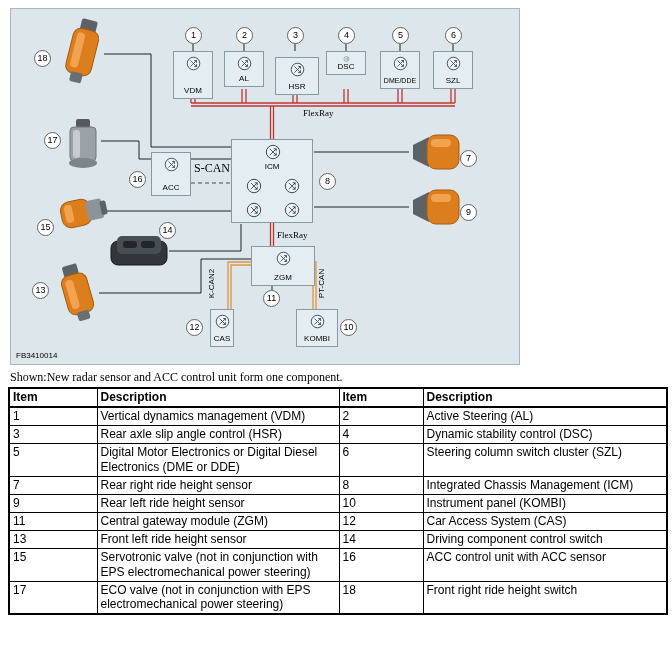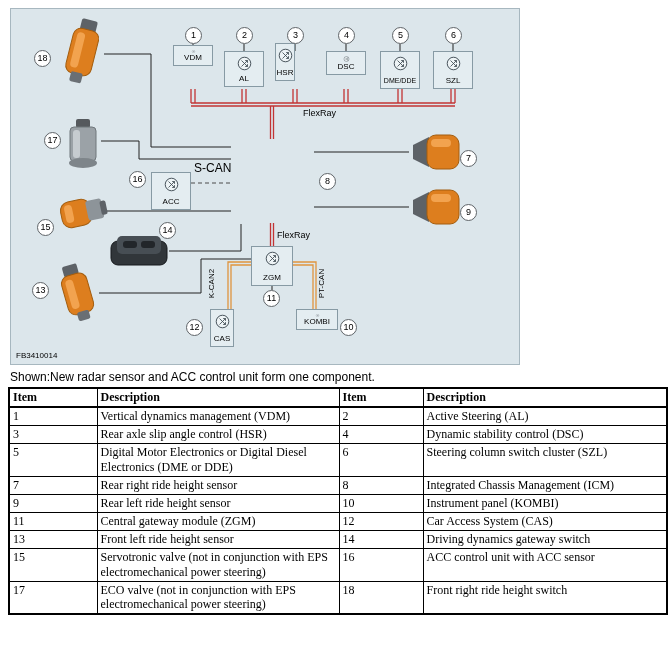--- a/index.html
+++ b/index.html
@@ -14,28 +14,28 @@
            border-radius:50%; font-size:9px; line-height:15px; text-align:center; z-index:6; }
   .module { position:absolute; background:#e4edf1; border:1px solid #879aa4; z-index:5;
             display:flex; flex-direction:column; align-items:center; justify-content:space-between;
             padding:4px 1px 3px; }
   .module .mlabel { font-size:8px; line-height:9px; white-space:nowrap; }
   .ecu { width:15px; height:15px; display:block; }
   .icm { position:absolute; left:220px; top:130px; width:82px; height:84px;
          background:#e4edf1; border:1px solid #879aa4; z-index:5; }
   .icm .ecu { position:absolute; width:16px; height:16px; }
   .icm .mlabel { position:absolute; left:0; width:100%; text-align:center; top:22px; font-size:8px; }
-  .buslabel { position:absolute; font-size:9px; z-index:4; white-space:nowrap; }
+  .buslabel { position:absolute; font-size:9px; z-index:4; white-space:nowrap;font-family:Liberation Serif, serif; }
   .vlabel { position:absolute; font-size:8px; z-index:4; white-space:nowrap; transform:rotate(-90deg); }
   .figcode { position:absolute; left:5px; bottom:4px; font-size:8px; z-index:4; }
 
-  .caption { position:absolute; left:10px; top:370px; font-size:12px; }
+  .caption { position:absolute; left:10px; top:370px; font-size:12px;font-family:Liberation Serif, serif; }
 
   .legend { position:absolute; left:8px; top:387px; width:658px; border-collapse:collapse;
-            border:2px solid #000; table-layout:fixed;font-family:Liberation Serif, serif; }
+            border:2px solid #000; table-layout:fixed; }
   .legend th, .legend td { border:1px solid #000; text-align:left; vertical-align:top;
             padding:1px 3px 2px; font-size:12px; line-height:1.18; }
   .legend th { font-weight:bold; border-bottom:2px solid #000; }
   .col-item1 { width:88px; } .col-desc1 { width:242px; }
   .col-item2 { width:84px; } .col-desc2 { width:244px; }
 </style>
 </head>
 <body>
 
 <svg width="0" height="0" style="position:absolute" aria-hidden="true">
@@ -73,33 +73,33 @@
     <path d="M180,174 H220" stroke="#4a4a4a" stroke-width="1" stroke-dasharray="4 3" fill="none"></path>
   </svg>
 
   <div class="badge" style="left:174px;top:18px">1</div>
   <div class="badge" style="left:225px;top:18px">2</div>
   <div class="badge" style="left:276px;top:18px">3</div>
   <div class="badge" style="left:327px;top:18px">4</div>
   <div class="badge" style="left:381px;top:18px">5</div>
   <div class="badge" style="left:434px;top:18px">6</div>
 
-  <div class="module" style="left:162px;top:36px;width:40px;height:21px">
+  <div class="module" style="left:162px;top:42px;width:40px;height:48px">
     <svg class="ecu">
         <use href="#sym-ecu"></use>
       </svg>
     <span class="mlabel">VDM</span>
   </div>
   <div class="module" style="left:213px;top:42px;width:40px;height:36px">
     <svg class="ecu">
         <use href="#sym-ecu"></use>
       </svg>
     <span class="mlabel">AL</span>
   </div>
-  <div class="module" style="left:264px;top:34px;width:20px;height:38px">
+  <div class="module" style="left:264px;top:48px;width:44px;height:38px">
     <svg class="ecu">
         <use href="#sym-ecu"></use>
       </svg>
     <span class="mlabel">HSR</span>
   </div>
   <div class="module" style="left:315px;top:42px;width:40px;height:24px">
     <svg class="ecu">
         <use href="#sym-ecu"></use>
       </svg>
     <span class="mlabel">DSC</span>
@@ -116,47 +116,65 @@
       </svg>
     <span class="mlabel">SZL</span>
   </div>
 
   <div class="buslabel" style="left:292px;top:99px">FlexRay</div>
   <div class="buslabel" style="left:266px;top:221px">FlexRay</div>
   <div class="buslabel" style="left:183px;top:152px;font-size:12px">S-CAN</div>
   <div class="vlabel" style="left:186px;top:270px">K-CAN2</div>
   <div class="vlabel" style="left:296px;top:270px">PT-CAN</div>
 
+  <div class="icm">
+    <svg class="ecu" style="left:33px;top:4px">
+        <use href="#sym-ecu"></use>
+      </svg>
+    <span class="mlabel">ICM</span>
+    <svg class="ecu" style="left:14px;top:38px">
+        <use href="#sym-ecu"></use>
+      </svg>
+    <svg class="ecu" style="left:52px;top:38px">
+        <use href="#sym-ecu"></use>
+      </svg>
+    <svg class="ecu" style="left:14px;top:62px">
+        <use href="#sym-ecu"></use>
+      </svg>
+    <svg class="ecu" style="left:52px;top:62px">
+        <use href="#sym-ecu"></use>
+      </svg>
+  </div>
   <div class="badge" style="left:308px;top:164px">8</div>
 
   <div class="badge" style="left:118px;top:162px">16</div>
-  <div class="module" style="left:140px;top:163px;width:40px;height:38px">
+  <div class="module" style="left:140px;top:143px;width:40px;height:44px">
     <svg class="ecu">
         <use href="#sym-ecu"></use>
       </svg>
     <span class="mlabel">ACC</span>
   </div>
 
-  <div class="module" style="left:240px;top:237px;width:42px;height:40px">
+  <div class="module" style="left:240px;top:237px;width:64px;height:40px">
     <svg class="ecu">
         <use href="#sym-ecu"></use>
       </svg>
     <span class="mlabel">ZGM</span>
   </div>
   <div class="badge" style="left:252px;top:281px">11</div>
 
   <div class="badge" style="left:175px;top:310px">12</div>
   <div class="module" style="left:199px;top:300px;width:24px;height:38px">
     <svg class="ecu">
         <use href="#sym-ecu"></use>
       </svg>
     <span class="mlabel">CAS</span>
   </div>
 
-  <div class="module" style="left:285px;top:300px;width:42px;height:21px">
+  <div class="module" style="left:285px;top:300px;width:42px;height:38px">
     <svg class="ecu">
         <use href="#sym-ecu"></use>
       </svg>
     <span class="mlabel">KOMBI</span>
   </div>
   <div class="badge" style="left:329px;top:310px">10</div>
 
   <div class="badge" style="left:23px;top:41px">18</div>
   <svg class="sensor" style="left:47px;top:6px" width="48" height="74">
     <g transform="rotate(14 24 38)">
@@ -265,21 +283,21 @@
     <tr>
       <td>11</td>
       <td>Central gateway module (ZGM)</td>
       <td>12</td>
       <td>Car Access System (CAS)</td>
     </tr>
     <tr>
       <td>13</td>
       <td>Front left ride height sensor</td>
       <td>14</td>
-      <td>Driving dynamics gateway switch</td>
+      <td>Driving component control switch</td>
     </tr>
     <tr>
       <td>15</td>
       <td>Servotronic valve (not in conjunction with EPS electromechanical power steering)</td>
       <td>16</td>
       <td>ACC control unit with ACC sensor</td>
     </tr>
     <tr>
       <td>17</td>
       <td>ECO valve (not in conjunction with EPS electromechanical power steering)</td>

